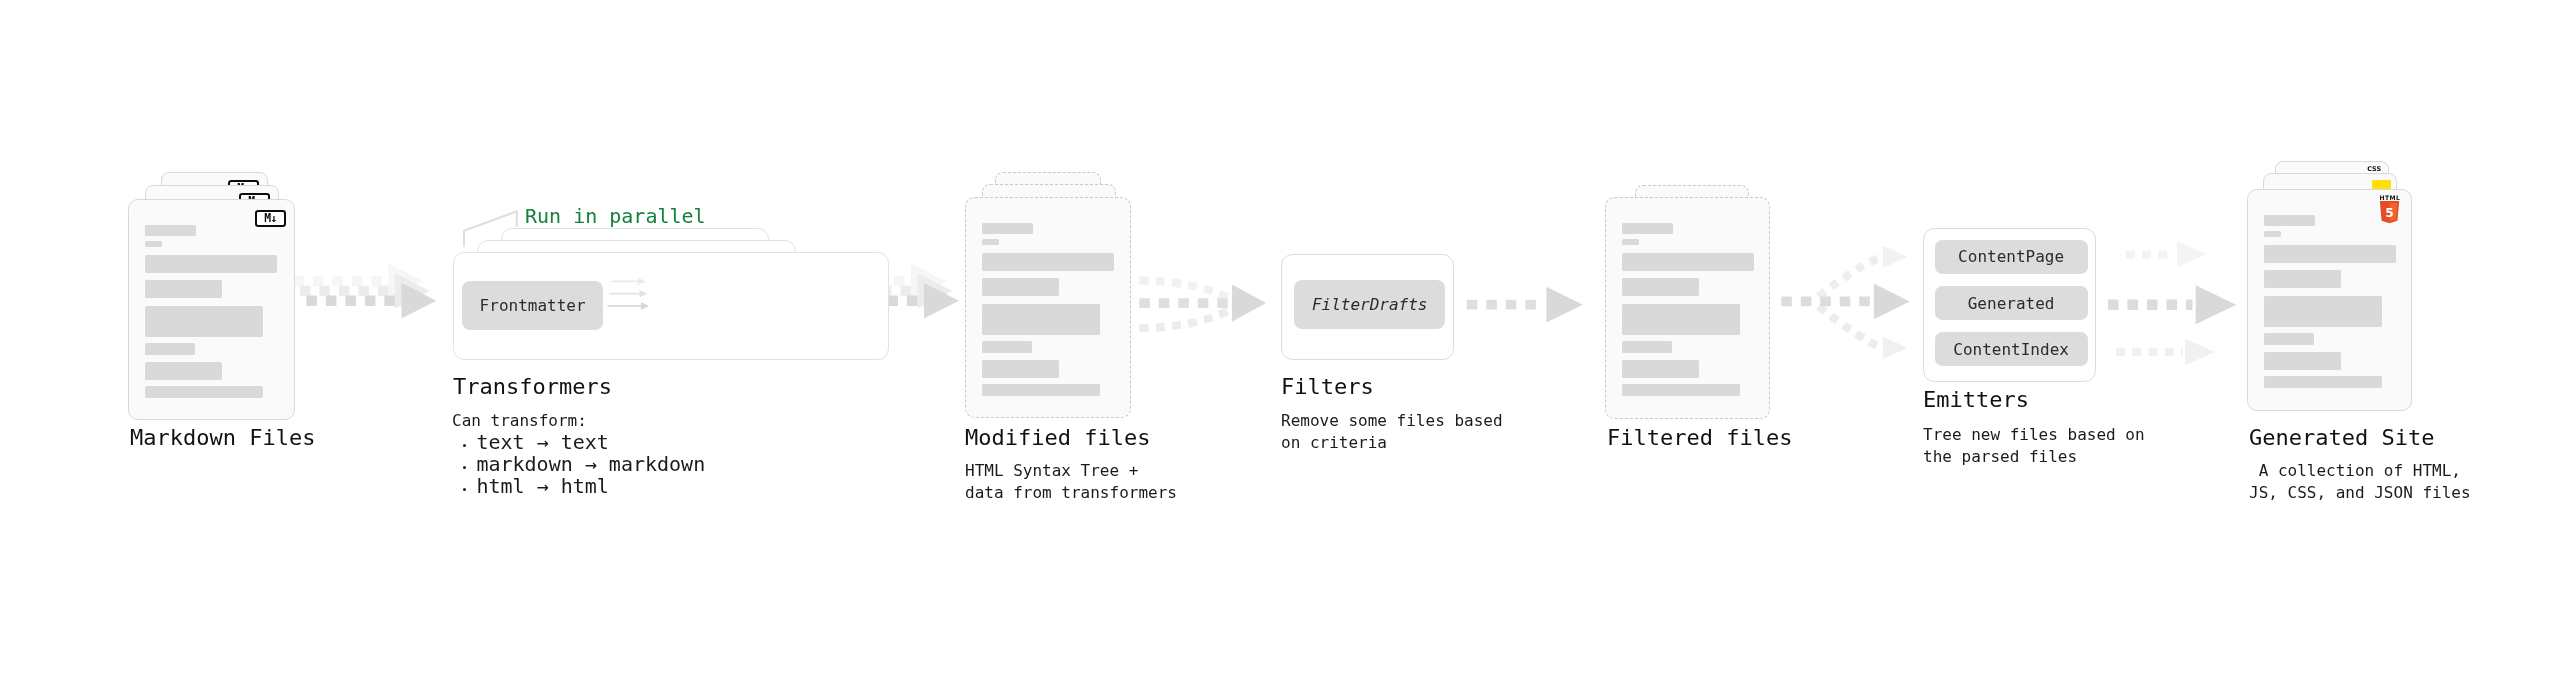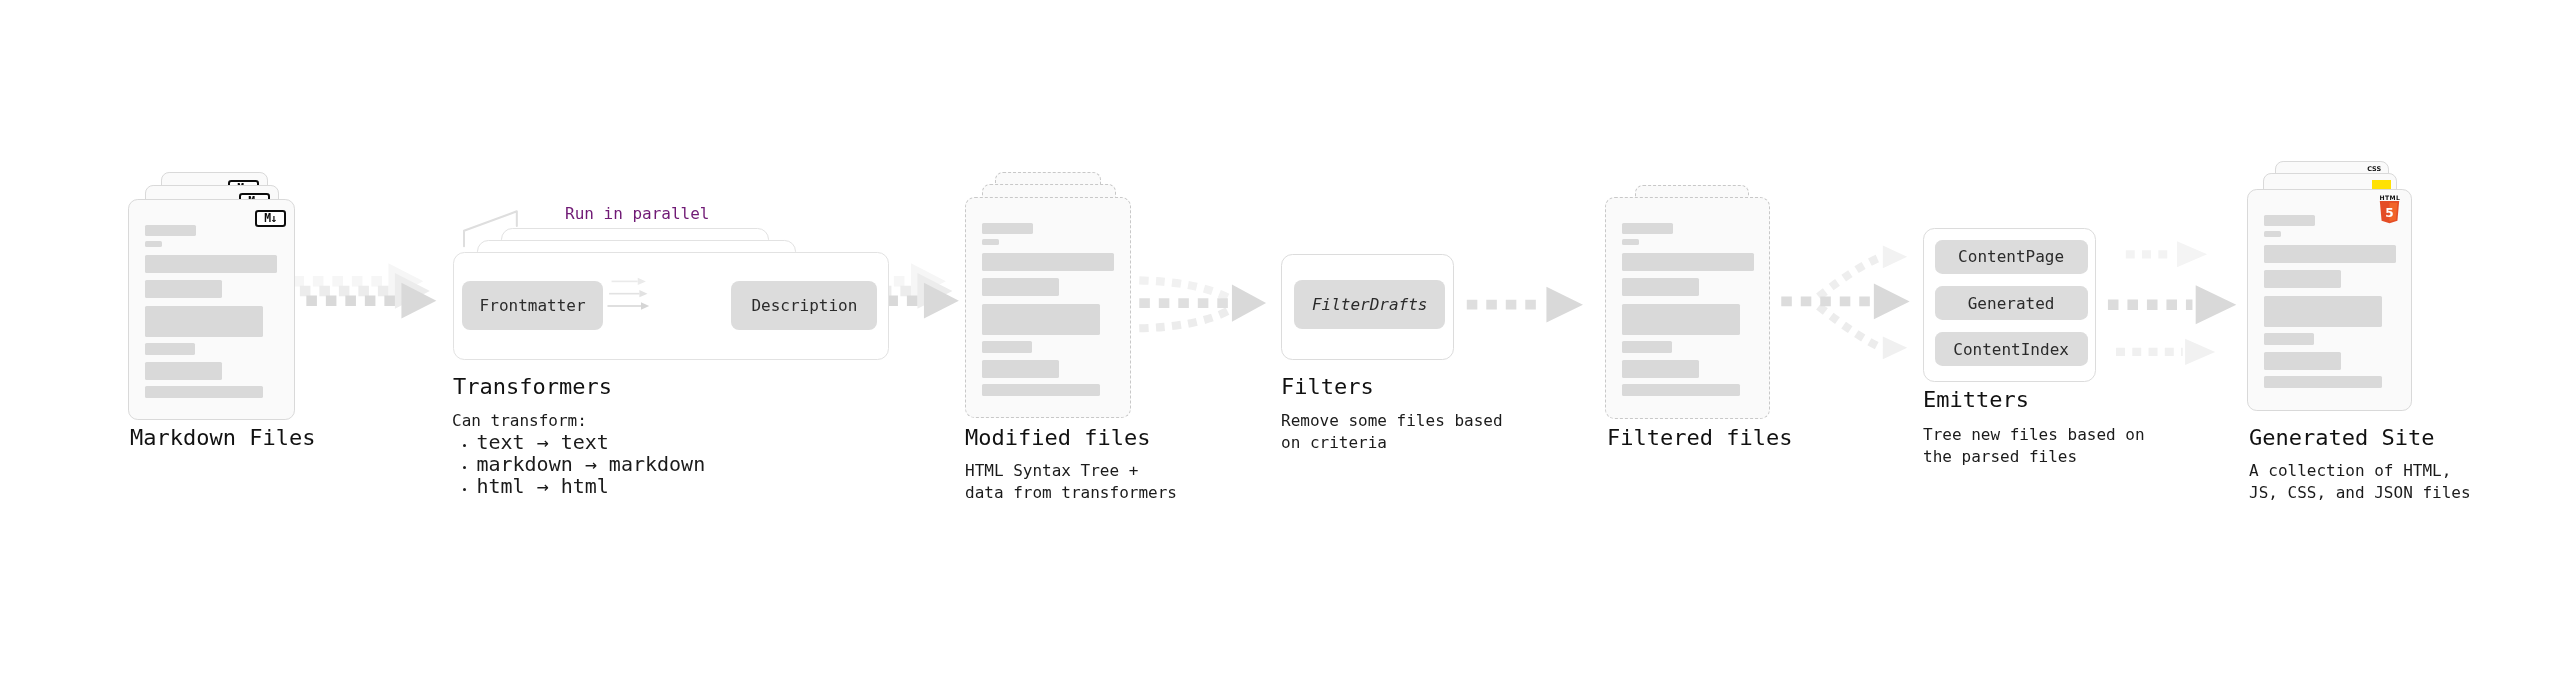--- a/index.html
+++ b/index.html
@@ -35,21 +35,21 @@
   .tbox.solid-b{border-color:#dcdcdc;}
 
   
   .pill{position:absolute;background:#dcdcdc;border-radius:8.1px;display:flex;align-items:center;justify-content:center;
         font-size:16px;color:#2b2b2b;white-space:nowrap;}
   .pill.g1{background:#e9e9e9;}
   .pill.g2{background:#f1f1f1;}
 
   .stage-title{position:absolute;font-size:22px;line-height:24.4px;color:#111;white-space:nowrap;}
   .desc{position:absolute;font-size:16px;line-height:22px;color:#1b1b1b;white-space:pre-line;}
-  .annotation{position:absolute;font-size:16px;color:#701a75;white-space:nowrap;margin-left:40px;}
+  .annotation{position:absolute;font-size:20px;color:#15803d;white-space:nowrap;}
 
   ul.bullets{position:absolute;margin:0;padding:0 0 0 24.4px;list-style:disc;}
   ul.bullets li{font-size:20px;line-height:22px;color:#1b1b1b;white-space:nowrap;}
   ul.bullets li::marker{font-size:9.8px;color:#1b1b1b;}
 
   
   .css-badge{position:absolute;top:4.1px;right:4.9px;width:18px;text-align:center;}
   .css-badge .txt{font-size:6.5px;font-weight:bold;line-height:6.5px;color:#111;font-family:"DejaVu Sans","Liberation Sans",sans-serif;}
   .css-badge .bar{height:3.3px;background:#2b63e8;margin-top:0.8px;border-radius:0.8px;}
   .js-badge{position:absolute;top:5.7px;right:4.9px;width:19.5px;height:9.8px;background:#ffe104;}
@@ -158,21 +158,20 @@
   <div class="tbox" style="left:501px;top:228px;width:268px;height:107px;">
     <div class="pill g2" style="left:8.1px;top:28.4px;width:141px;height:49px;"></div>
     <div class="pill g2" style="right:10.6px;top:28.4px;width:146px;height:49px;"></div>
   </div>
   <div class="tbox" style="left:477px;top:240px;width:319px;height:107px;">
     <div class="pill g1" style="left:8.1px;top:28.4px;width:141px;height:49px;"></div>
     <div class="pill g1" style="right:10.6px;top:28.4px;width:146px;height:49px;"></div>
   </div>
   <div class="tbox" style="left:453px;top:252px;width:436px;height:108px;">
     <div class="pill" style="left:8.1px;top:28.4px;width:141px;height:49px;">Frontmatter</div>
-    <div class="pill" style="right:10.6px;top:28.4px;width:146px;height:49px;">Description</div>
     <svg class="abs" style="left:151px;top:21px;" width="54" height="41" viewBox="0 0 66 50">
       <line x1="8" y1="9" x2="40" y2="9" stroke="#eaeaea" stroke-width="2"></line>
         <polygon points="40,4.5 50,9 40,13.5" fill="#eaeaea"></polygon>
       <line x1="5" y1="24" x2="42" y2="24" stroke="#e2e2e2" stroke-width="2"></line>
         <polygon points="42,19.5 52,24 42,28.5" fill="#e2e2e2"></polygon>
       <line x1="3" y1="39" x2="44" y2="39" stroke="#d5d5d5" stroke-width="2"></line>
         <polygon points="44,34.5 54,39 44,43.5" fill="#d5d5d5"></polygon>
     </svg>
   </div>
   <div class="annotation" style="left:525px;top:204px;">Run in parallel</div>
@@ -266,16 +265,16 @@
         <div class="sk b2"></div>
       <div class="sk b3"></div>
         <div class="sk b4"></div>
       <div class="sk b5"></div>
         <div class="sk b6"></div>
       <div class="sk b7"></div>
         <div class="sk b8"></div>
     </div>
   </div>
   <div class="stage-title" style="left:2249px;top:426px;">Generated Site</div>
-  <div class="desc" style="left:2249px;top:460px;">A collection of HTML,
+  <div class="desc" style="left:2249px;top:460px;text-align:center;">A collection of HTML,
 JS, CSS, and JSON files</div>
 </div>
 
 
 </body></html>

